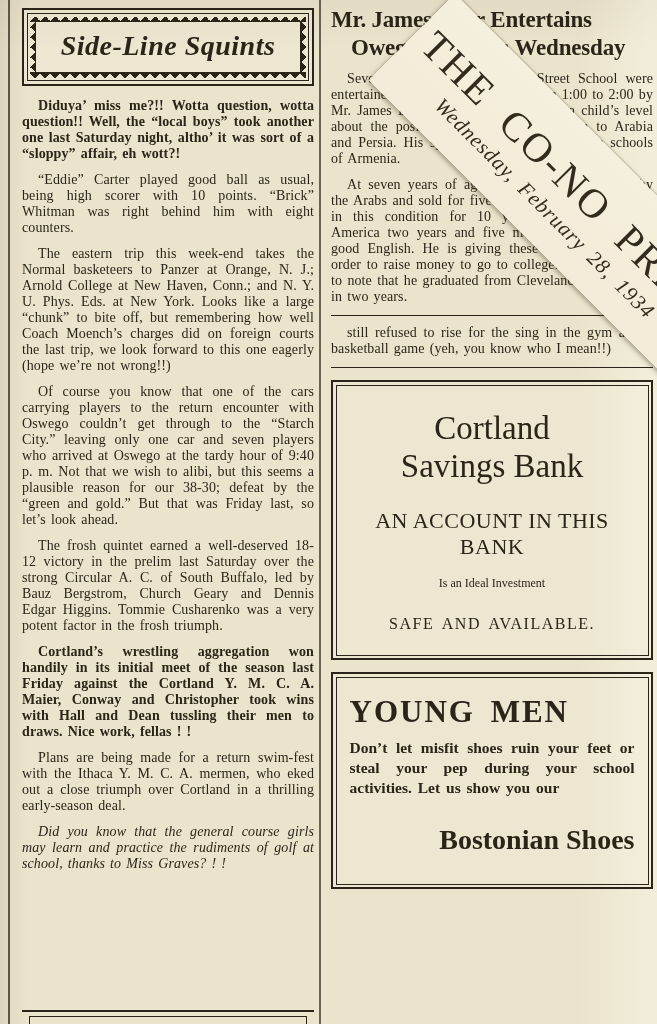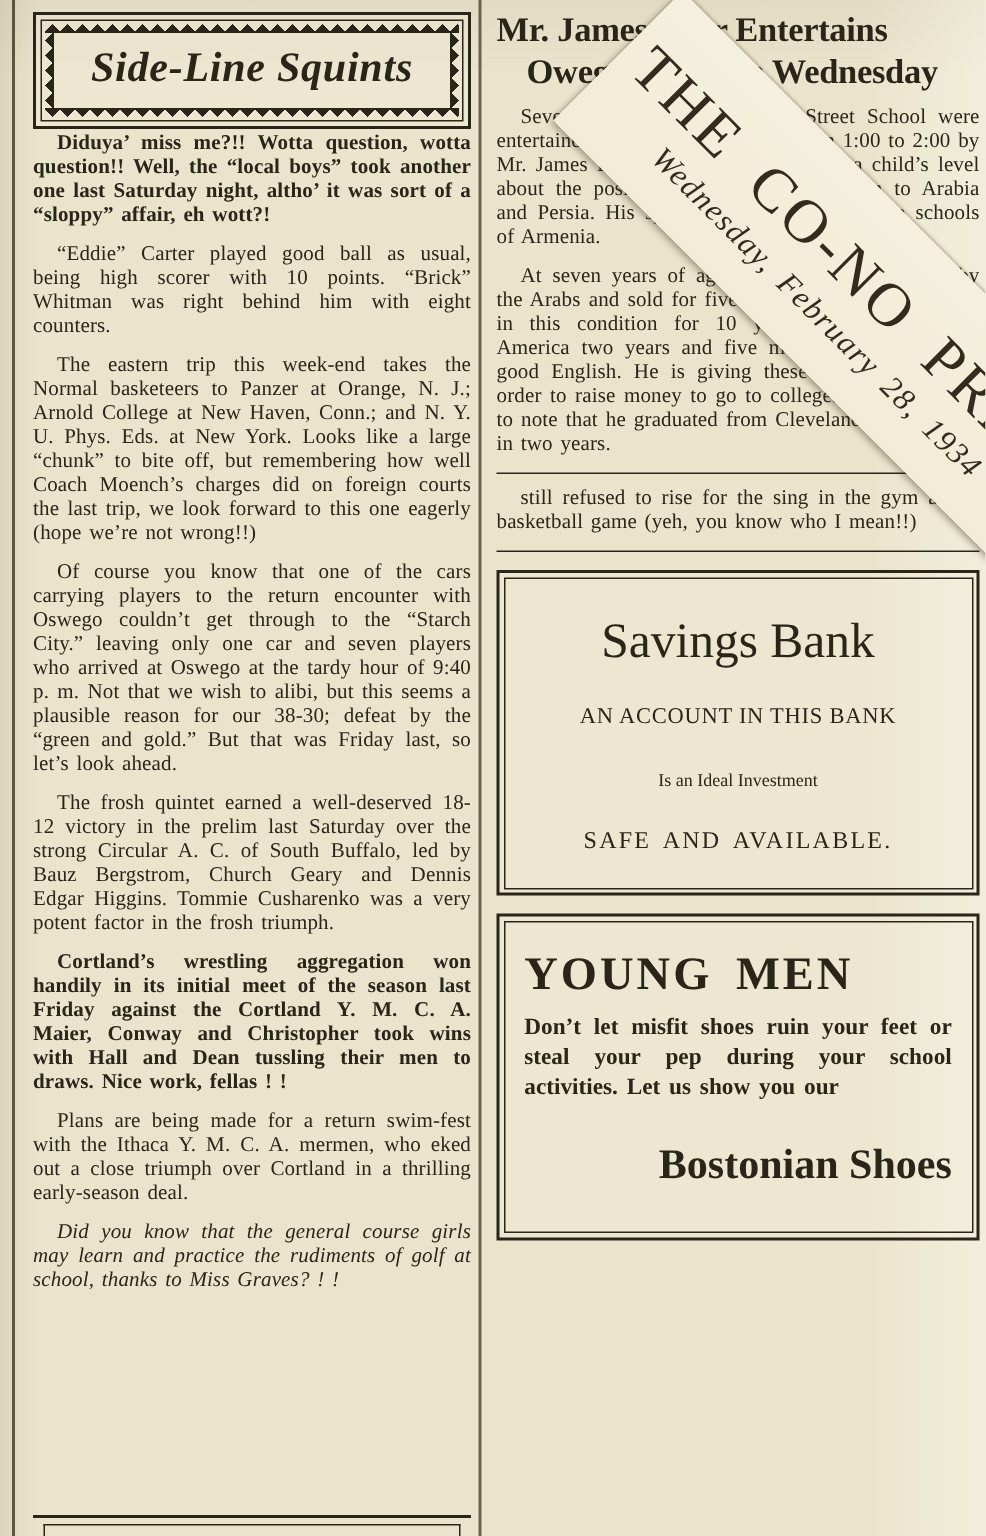--- a/index.html
+++ b/index.html
@@ -37,33 +37,33 @@
   .zz.right{right:2px;top:8px;bottom:8px;width:6px;
     background:conic-gradient(from 225deg at 100% 50%,#2b2519 90deg,transparent 0);
     background-size:6px 10px;background-repeat:repeat-y;}
   .squints-title{font-style:italic;font-weight:700;font-size:28px;text-align:center;letter-spacing:.5px;}
 
   
   .para{font-size:14px;line-height:16px;text-align:justify;text-indent:16px;
     margin:0 0 10px;word-spacing:1.5px;letter-spacing:.1px;}
   .para.bold{font-weight:700;}
   .para.italic{font-style:italic;}
-  .left-col .para:first-of-type{margin-top:2px;}
+  .left-col .para:first-of-type{margin-top:12px;}
 
   
   .headline{font-weight:700;font-size:23px;line-height:1.2;letter-spacing:-.2px;margin:2px 0 10px;}
   .headline .l2{padding-left:20px;display:block;}
   .rule{border:0;border-top:1.5px solid #2b2519;margin:9px 0;}
 
   
   .ad-box{border:2px solid #2b2519;padding:2.5px;margin-top:12px;background:rgba(255,255,250,.10);}
   .ad-inner{border:1px solid #2b2519;}
   .bank .ad-inner{text-align:center;padding:24px 8px 22px;}
   .bank-name{font-size:33px;line-height:1.15;margin-bottom:22px;}
-  .bank-line1{font-size:15px;letter-spacing:.5px;margin-bottom:26px;}
+  .bank-line1{font-size:22px;letter-spacing:.5px;margin-bottom:16px;}
   .bank-line2{font-size:12px;margin-bottom:24px;}
   .bank-line3{font-size:16px;letter-spacing:1.5px;word-spacing:3px;}
 
   .shoes .ad-inner{padding:16px 13px 18px;}
   .shoes-title{font-weight:700;font-size:31px;letter-spacing:2px;word-spacing:6px;margin-bottom:8px;}
   .shoes-p{font-weight:700;font-size:15.5px;line-height:1.3;text-align:justify;word-spacing:2px;margin:0 0 26px;}
   .shoes-brand{font-weight:700;font-size:28px;text-align:right;margin:2px 0 10px;}
   .shoes-p2{font-weight:400;font-size:15px;line-height:1.32;text-align:justify;letter-spacing:.8px;margin:0 0 12px;color:#35301f;}
 
   
@@ -129,20 +129,21 @@
 
     <hr class="rule">
 
     <p class="para">still refused to rise for the sing in the gym at the basketball game (yeh, you know who I mean!!)</p>
 
     <hr class="rule">
 
     <div class="ad-box bank">
       <div class="ad-inner">
         <div class="bank-name">
+          <div>Cortland</div>
           <div>Savings Bank</div>
         </div>
         <div class="bank-line1">AN ACCOUNT IN THIS BANK</div>
         <div class="bank-line2">Is an Ideal Investment</div>
         <div class="bank-line3">SAFE AND AVAILABLE.</div>
       </div>
     </div>
 
     <div class="ad-box shoes">
       <div class="ad-inner">

